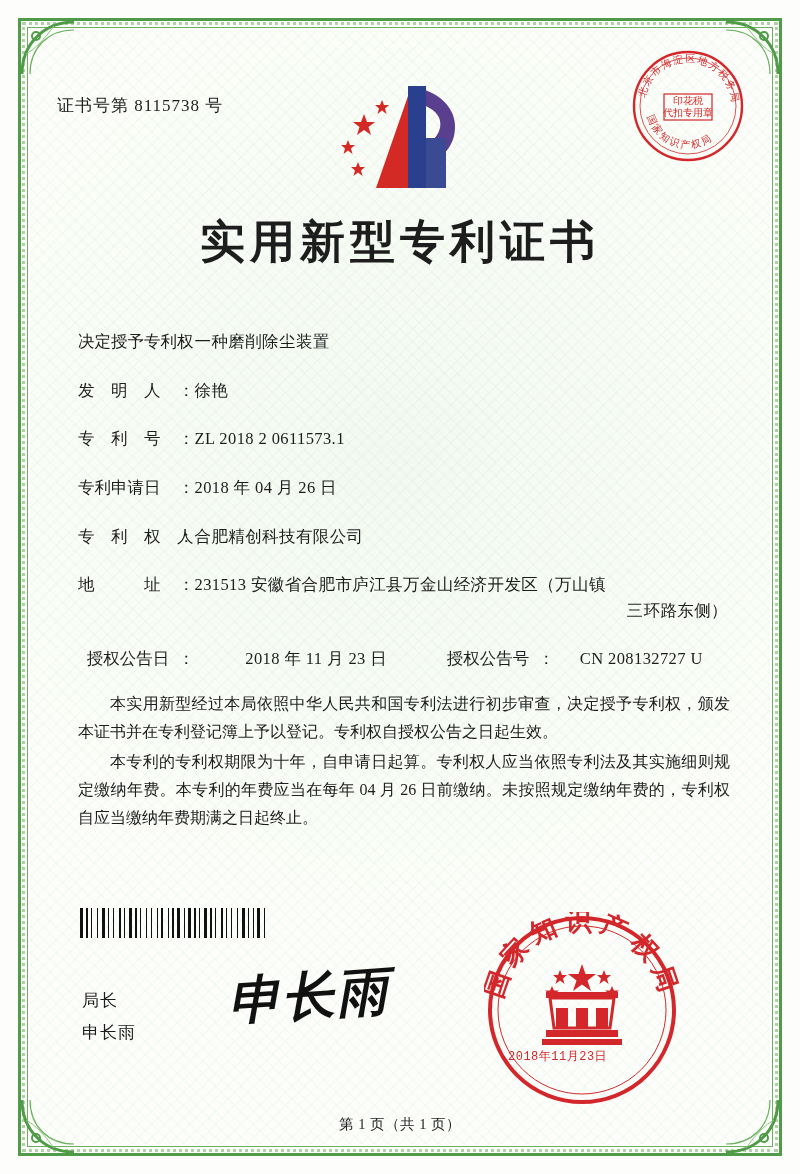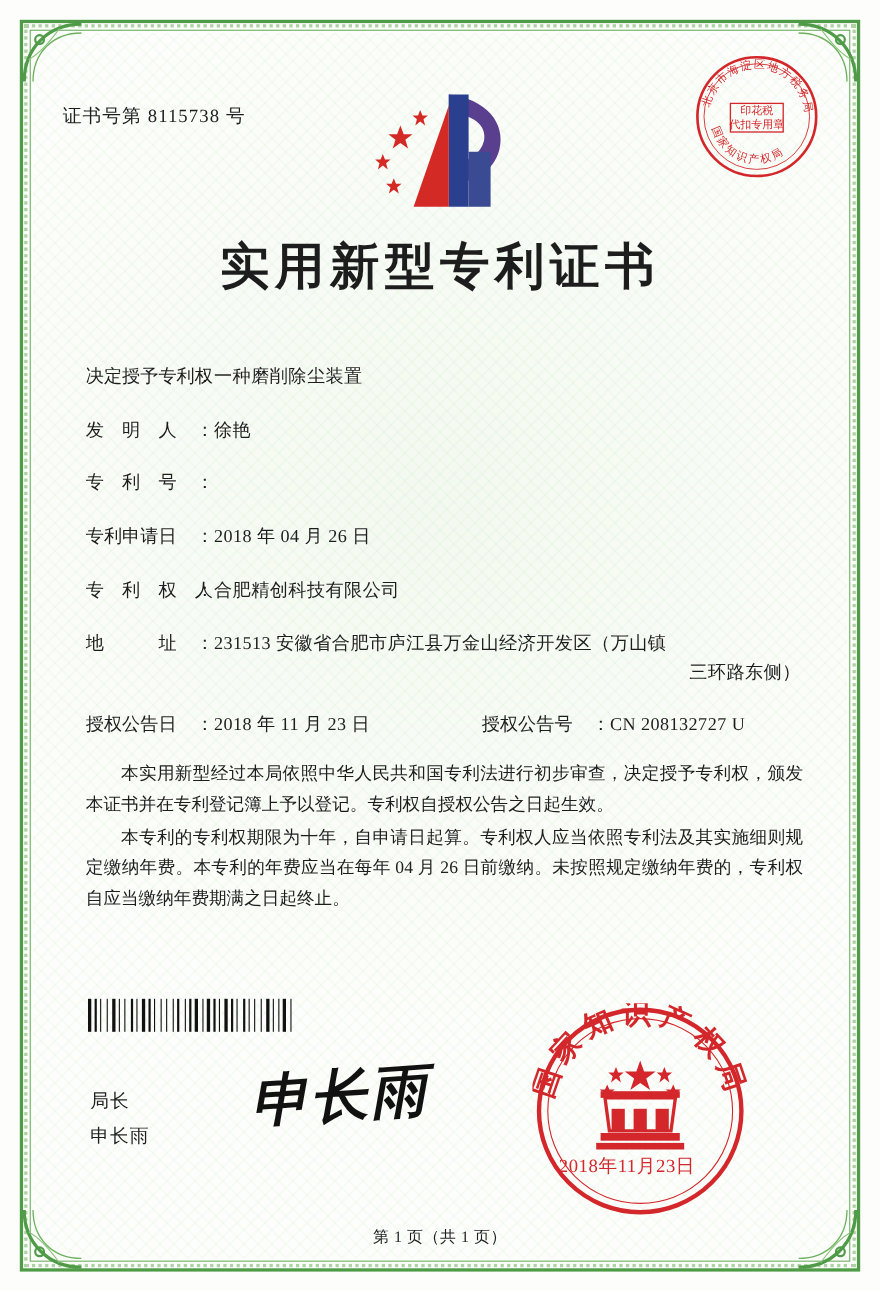--- a/index.html
+++ b/index.html
@@ -120,20 +120,21 @@
   .fcolon { flex: 0 0 12px; }
   .fval {
     flex: 1;
     letter-spacing: 0.4px;
   }
   .fval .l2 { display: block; margin-top: 5px; text-align: right; }
 
   .row-pub {
     display: flex;
     margin-bottom: 4px;
+    text-align: center;
   }
   .row-pub .left { width: 360px; flex: 0 0 360px; display:flex; }
   .row-pub .right { flex: 1; display:flex; }
 
   
   .paras {
     position: absolute;
     left: 78px;
     top: 690px;
     width: 652px;
@@ -189,24 +190,24 @@
     position: absolute;
     left: 484px;
     top: 912px;
     width: 196px;
     height: 196px;
   }
   .seal-date {
     position: absolute;
     left: 508px;
     top: 1048px;
-    font-size: 17px;
+    font-size: 12px;
     color: #d3272b;
     letter-spacing: 0.5px;
-    font-family: Liberation Serif, serif;
+    font-family: Liberation Mono, monospace;
   }
 
   
   .footer {
     position: absolute;
     bottom: 40px;
     left: 0;
     width: 100%;
     text-align: center;
     font-size: 14.5px;
@@ -309,20 +310,21 @@
 
     <div class="frow">
       <span class="flabel">发　明　人</span>
       <span class="fcolon">：</span>
       <span class="fval">徐艳</span>
     </div>
 
     <div class="frow">
       <span class="flabel">专　利　号</span>
       <span class="fcolon">：</span>
+      <span class="fval">ZL 2018 2 0611573.1</span>
     </div>
 
     <div class="frow">
       <span class="flabel">专利申请日</span>
       <span class="fcolon">：</span>
       <span class="fval">2018 年 04 月 26 日</span>
     </div>
 
     <div class="frow">
       <span class="flabel">专　利　权　人</span>

